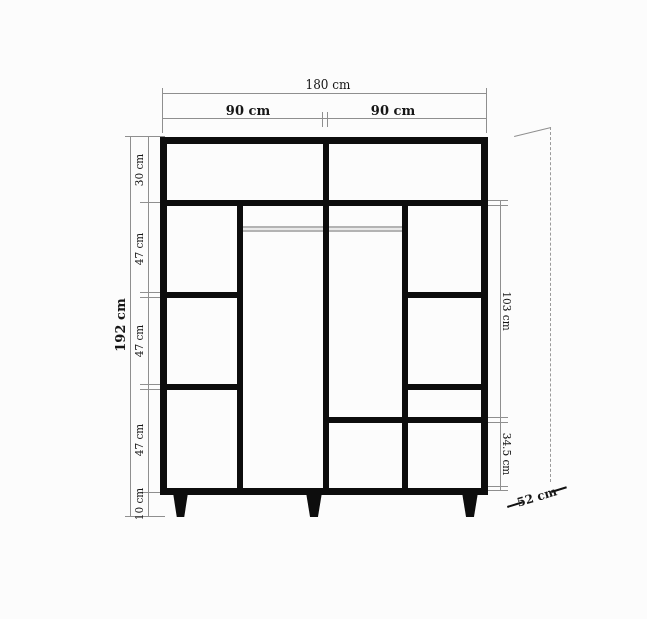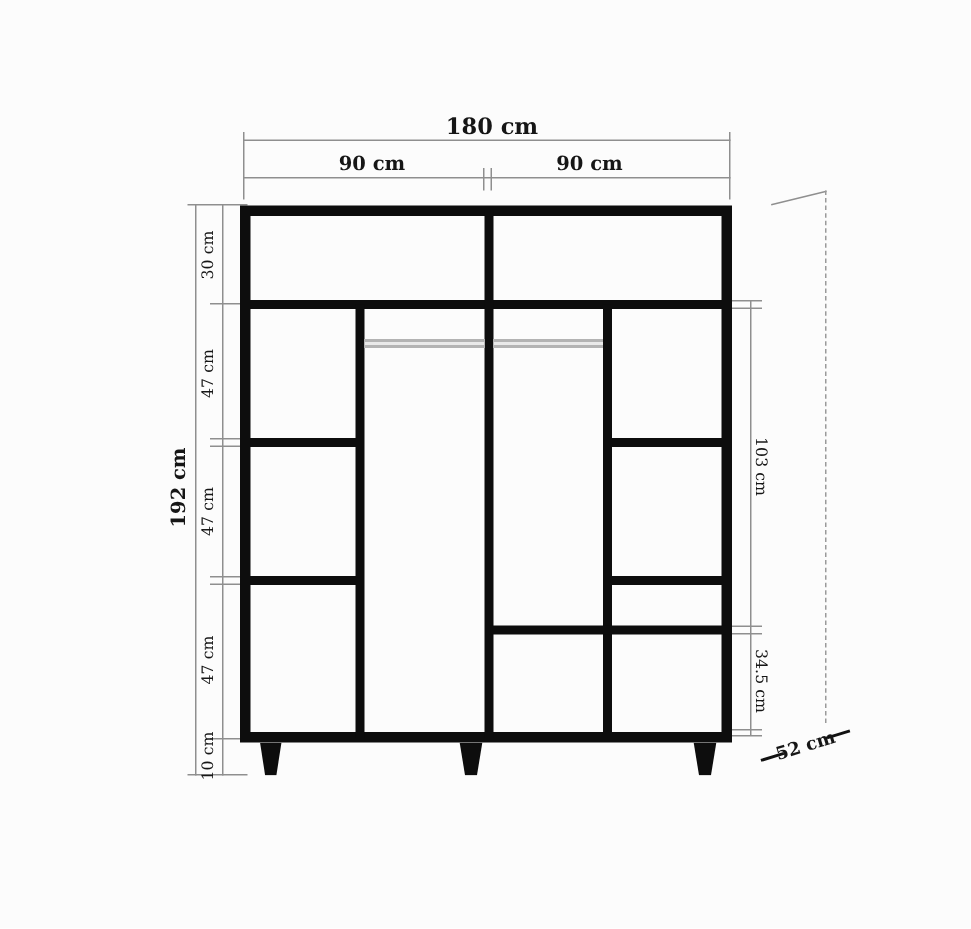--- a/index.html
+++ b/index.html
@@ -6,21 +6,21 @@
   #canvas{
     position:relative;width:647px;height:619px;background:#fcfcfc;
     font-family:"DejaVu Serif", serif;overflow:hidden;
   }
   .blk{position:absolute;background:#0d0d0d;}
   .dim{position:absolute;background:#8f8f8f;}
   .lbl{
     position:absolute;color:#161616;white-space:nowrap;
     font-size:10.5px;line-height:1;transform:translate(-50%,-50%);
   }
-  .lbl.big{font-size:15px;font-weight:bold;}
+  .lbl.big{font-size:12px;font-weight:normal;}
   .lbl.med{font-size:13px;font-weight:bold;}
   .lbl.rotccw{transform:translate(-50%,-50%) rotate(-90deg);}
   .lbl.rotcw{transform:translate(-50%,-50%) rotate(90deg);}
   .lbl.rotccw.med{transform:translate(-50%,-50%) rotate(-90deg);}
   .frame{
     position:absolute;left:160px;top:137px;width:328px;height:358px;
     border:7px solid #0d0d0d;box-sizing:border-box;background:transparent;
   }
   .rail{
     position:absolute;height:6px;box-sizing:border-box;

